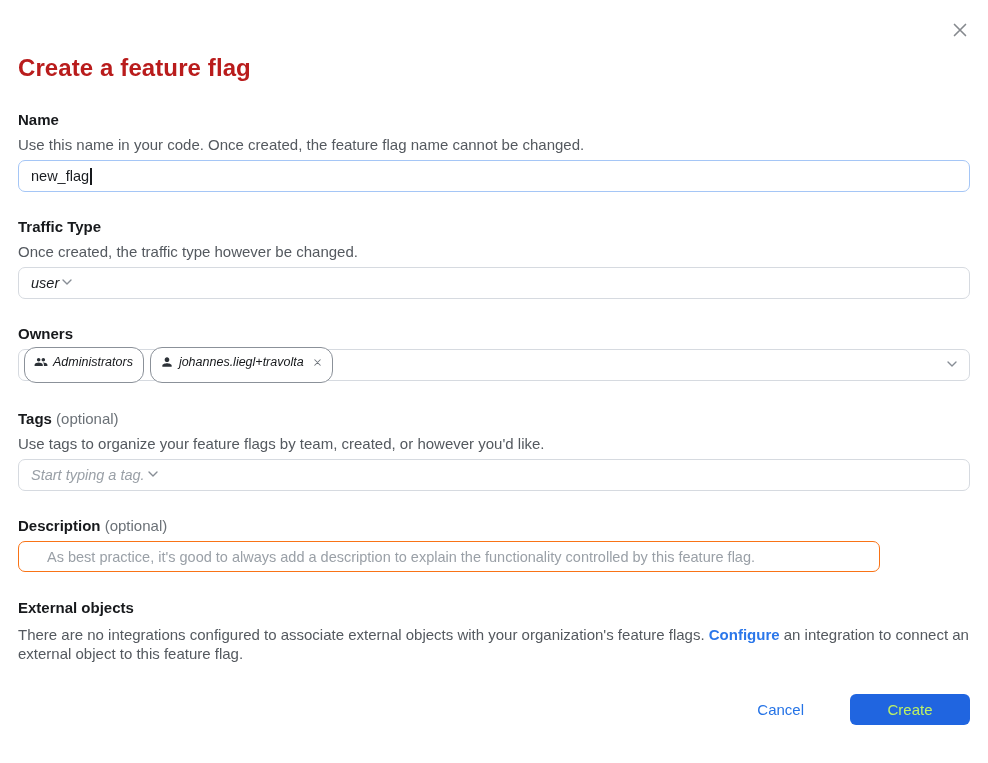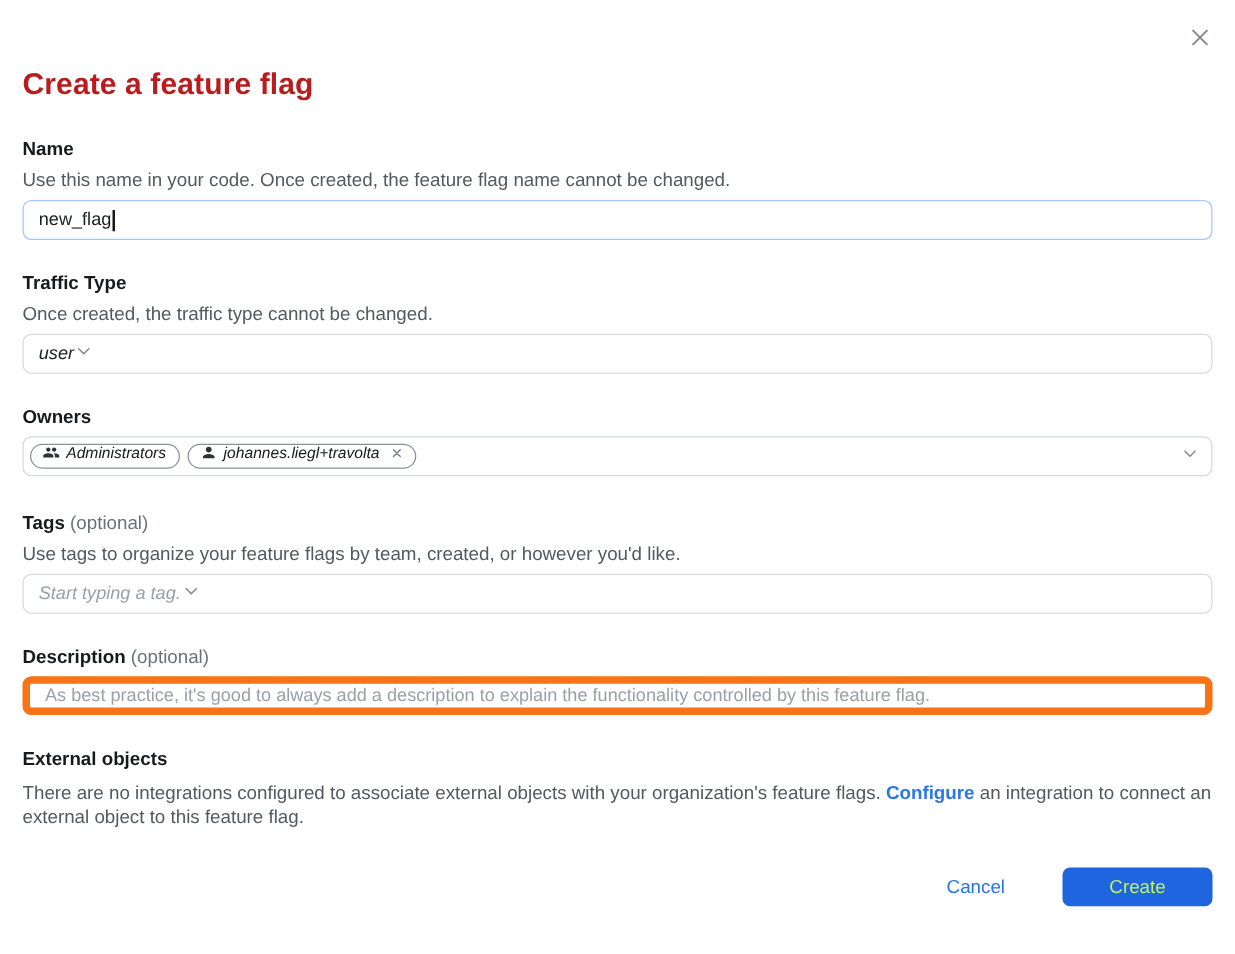--- a/index.html
+++ b/index.html
@@ -50,38 +50,38 @@
   .caret { display: inline-block; width: 1.5px; height: 17px; background: #17191c; margin-left: 1px; vertical-align: middle; }
 
   .select-box { justify-content: flex-start; cursor: pointer; font-style: italic; }
   .select-box .chevron { color: #878d95; flex: 0 0 auto; margin-right: 1px; }
   .placeholder-text { color: #9aa0a7; }
 
   .chips-box { padding: 0 8px 0 5px; }
   .chips-wrap { display: flex; align-items: center; gap: 6px; flex: 1 1 auto; }
   .chip {
     display: inline-flex; align-items: center; gap: 5px;
-    height: 20px; padding: 0 10px 6px 9px;
+    height: 36px; padding: 0 10px 6px 9px;
     border: 1px solid #8b9199; border-radius: 12px;
     background: #ffffff; font-size: 12.5px; color: #17191c;
     cursor: default; white-space: nowrap;
   }
   .chip .chip-icon { color: #2d3238; display: flex; }
   .chip .chip-remove {
     display: flex; align-items: center; justify-content: center;
     margin-left: 2px; margin-right: -3px;
     width: 14px; height: 14px; border: none; background: none;
     color: #6f757c; cursor: pointer; padding: 0;
   }
 
   input.plain-input {
     margin-top: 5px;
-    width: 952px; height: 31px;
-    border: 6px solid #f97316; border-radius: 7px;
-    padding: 0 12px; font-size: 14.5px;
+    width: 862px; height: 31px;
+    border: 1px solid #f97316; border-radius: 7px;
+    padding: 0 28px; font-size: 14.5px;
     font-family: "Liberation Sans", "DejaVu Sans", sans-serif;
     color: #1a1d21; outline: none;
   }
   input.plain-input::placeholder { color: #9aa0a7; opacity: 1; }
   .desc-input { margin-top: 6px; }
 
   .external-text {
     margin-top: 8px;
     width: 952px;
     font-size: 15px; line-height: 18.5px; color: #54595f;
@@ -120,21 +120,21 @@
   
   <div class="field-label first">Name</div>
   <p class="help-text">Use this name in your code. Once created, the feature flag name cannot be changed.</p>
   <div class="text-input focused">
     <span>new_flag</span>
       <span class="caret"></span>
   </div>
 
   
   <div class="field-label">Traffic Type</div>
-  <p class="help-text">Once created, the traffic type cannot be changed.</p>
+  <p class="help-text">Once created, the traffic type however be changed.</p>
   <div class="select-box">
     <span>user</span>
     <span class="chevron">
       <svg width="16" height="16" viewBox="0 0 24 24" fill="none" stroke="currentColor" stroke-width="2" stroke-linecap="round" stroke-linejoin="round">
           <path d="M6 9l6 6 6-6"></path>
         </svg>
     </span>
   </div>
 
   

